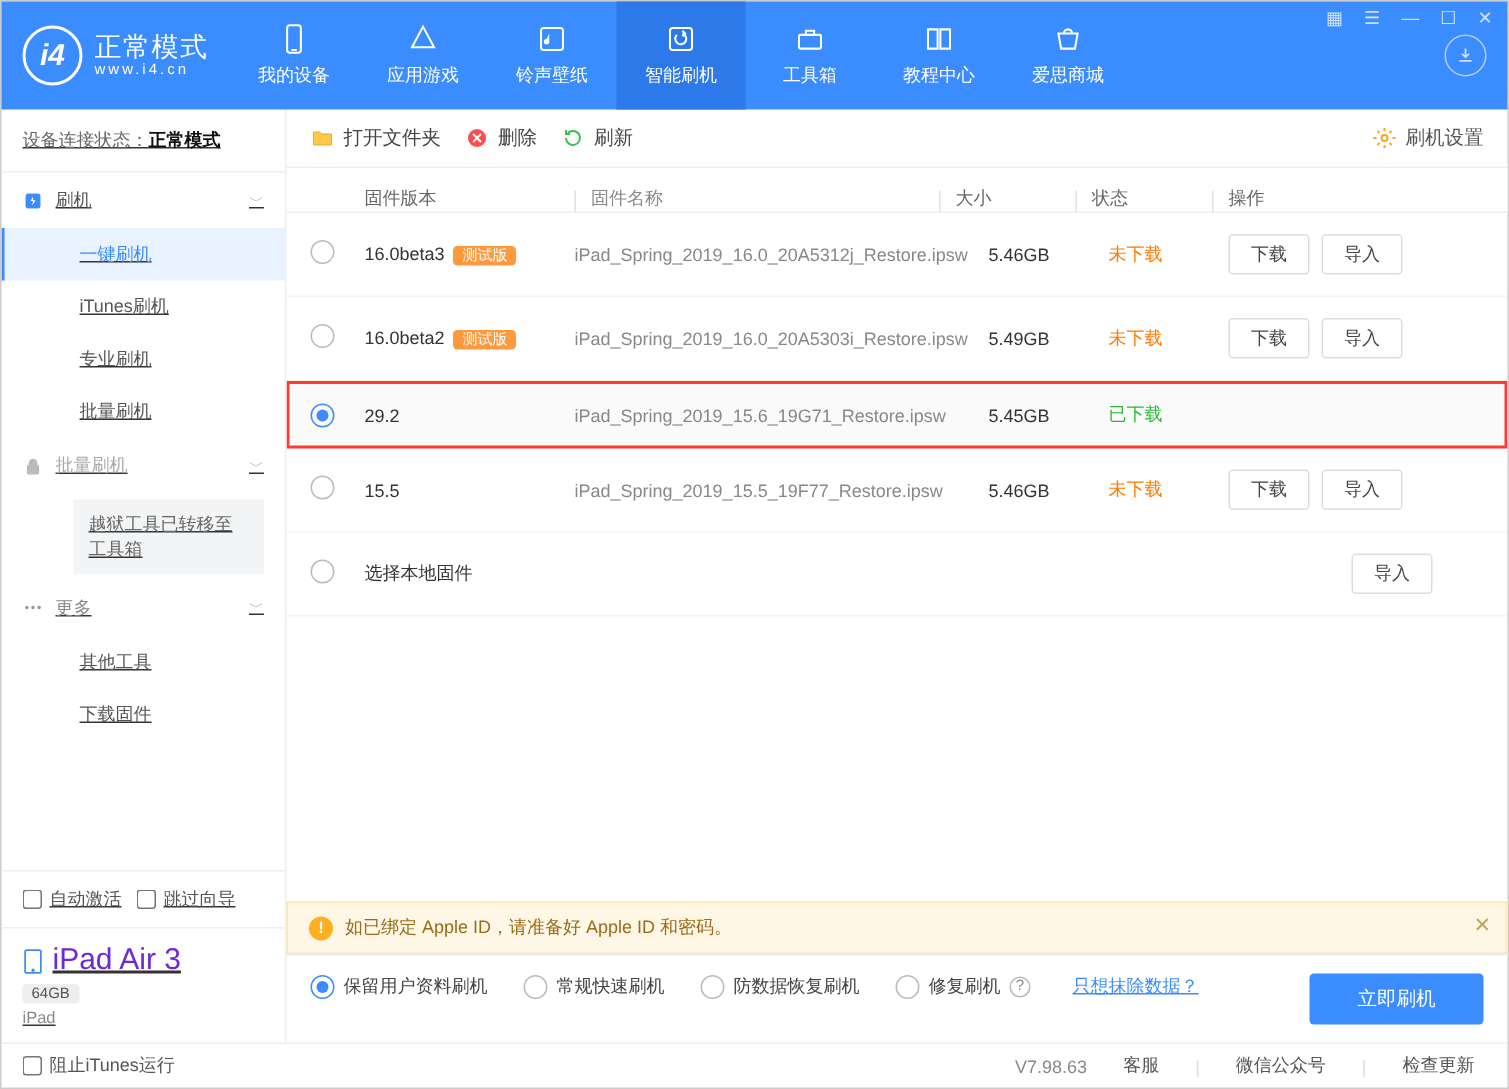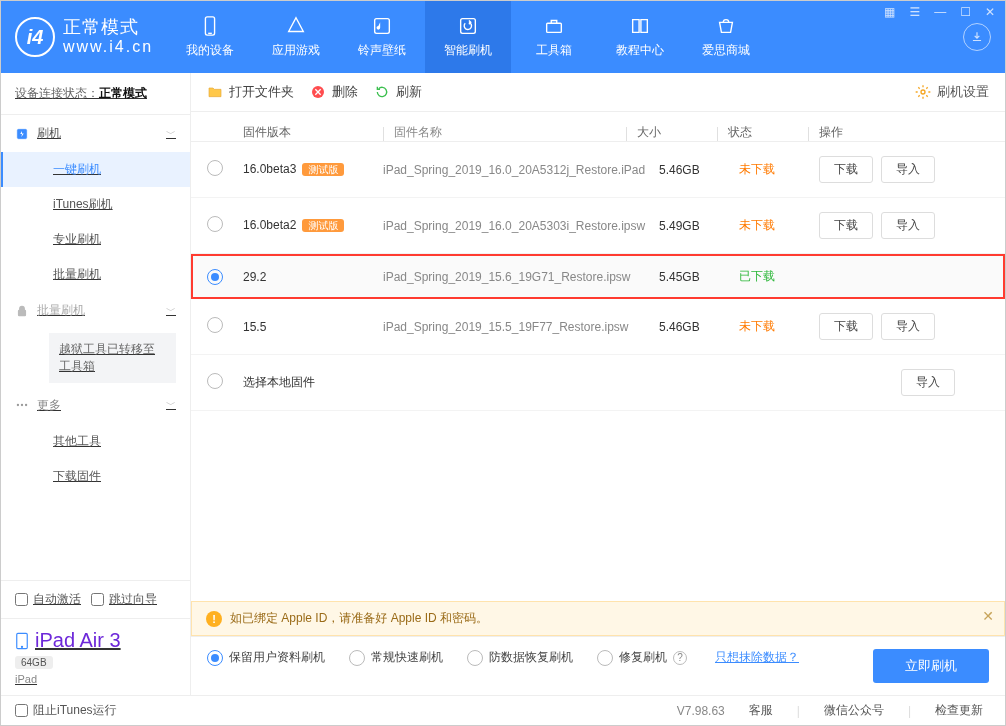--- a/index.html
+++ b/index.html
@@ -5,21 +5,21 @@
 * { box-sizing: border-box; margin: 0; padding: 0; font-family: "Microsoft YaHei", "PingFang SC", sans-serif; }
 body { width: 1006px; height: 726px; background: #fff; font-size: 12px; color: #333; }
 .app { display: flex; flex-direction: column; height: 726px; border: 1px solid #ccc; }
 
 
 .header { background: #3b8cff; color: #fff; display: flex; align-items: stretch; height: 72px; position: relative; }
 .logo-block { display: flex; align-items: center; padding: 0 14px; gap: 8px; }
 .logo-circle { width: 40px; height: 40px; border-radius: 50%; border: 2px solid #fff; display: flex; align-items: center; justify-content: center; font-size: 20px; font-style: italic; font-weight: bold; }
 .logo-text { line-height: 1.1; }
 .logo-text .cn { font-size: 18px; font-weight: 500; letter-spacing: 1px; }
-.logo-text .url { font-size: 16px; letter-spacing: 2px; }
+.logo-text .url { font-size: 10px; letter-spacing: 2px; }
 .nav { display: flex; }
 .nav-item { width: 86px; display: flex; flex-direction: column; align-items: center; justify-content: center; gap: 5px; cursor: pointer; font-size: 12px; }
 .nav-item.active { background: #2d79ea; }
 .nav-icon { width: 22px; height: 22px; display: flex; align-items: center; justify-content: center; }
 .nav-icon svg { width: 22px; height: 22px; stroke: #fff; fill: none; stroke-width: 1.5; }
 .header-right { margin-left: auto; display: flex; align-items: center; padding-right: 14px; }
 .down-circle { width: 28px; height: 28px; border: 1.5px solid rgba(255,255,255,.6); border-radius: 50%; display: flex; align-items: center; justify-content: center; }
 .win-controls { position: absolute; top: 4px; right: 8px; display: flex; gap: 10px; font-size: 12px; color: #cfe2ff; }
 .win-controls span { cursor: pointer; font-family: Arial; padding: 0 2px; }
 
@@ -306,21 +306,21 @@
         <div class="divider"></div>
         <div class="col-status">状态</div>
         <div class="divider"></div>
         <div class="col-action">操作</div>
       </div>
 
       <div class="fw-list" id="fw-list">
           <div class="fw-row">
             <div class="col-radio"><span class="radio "></span></div>
             <div class="col-ver">16.0beta3<span class="tag">测试版</span></div>
-            <div class="col-name">iPad_Spring_2019_16.0_20A5312j_Restore.iPad</div>
+            <div class="col-name">iPad_Spring_2019_16.0_20A5312j_Restore.ipsw</div>
             <div class="col-size">5.46GB</div>
             <div class="col-status status-orange">未下载</div>
             <div class="col-action"><button class="btn">下载</button><button class="btn">导入</button></div>
           </div>
           <div class="fw-row">
             <div class="col-radio"><span class="radio "></span></div>
             <div class="col-ver">16.0beta2<span class="tag">测试版</span></div>
             <div class="col-name">iPad_Spring_2019_16.0_20A5303i_Restore.ipsw</div>
             <div class="col-size">5.49GB</div>
             <div class="col-status status-orange">未下载</div>

